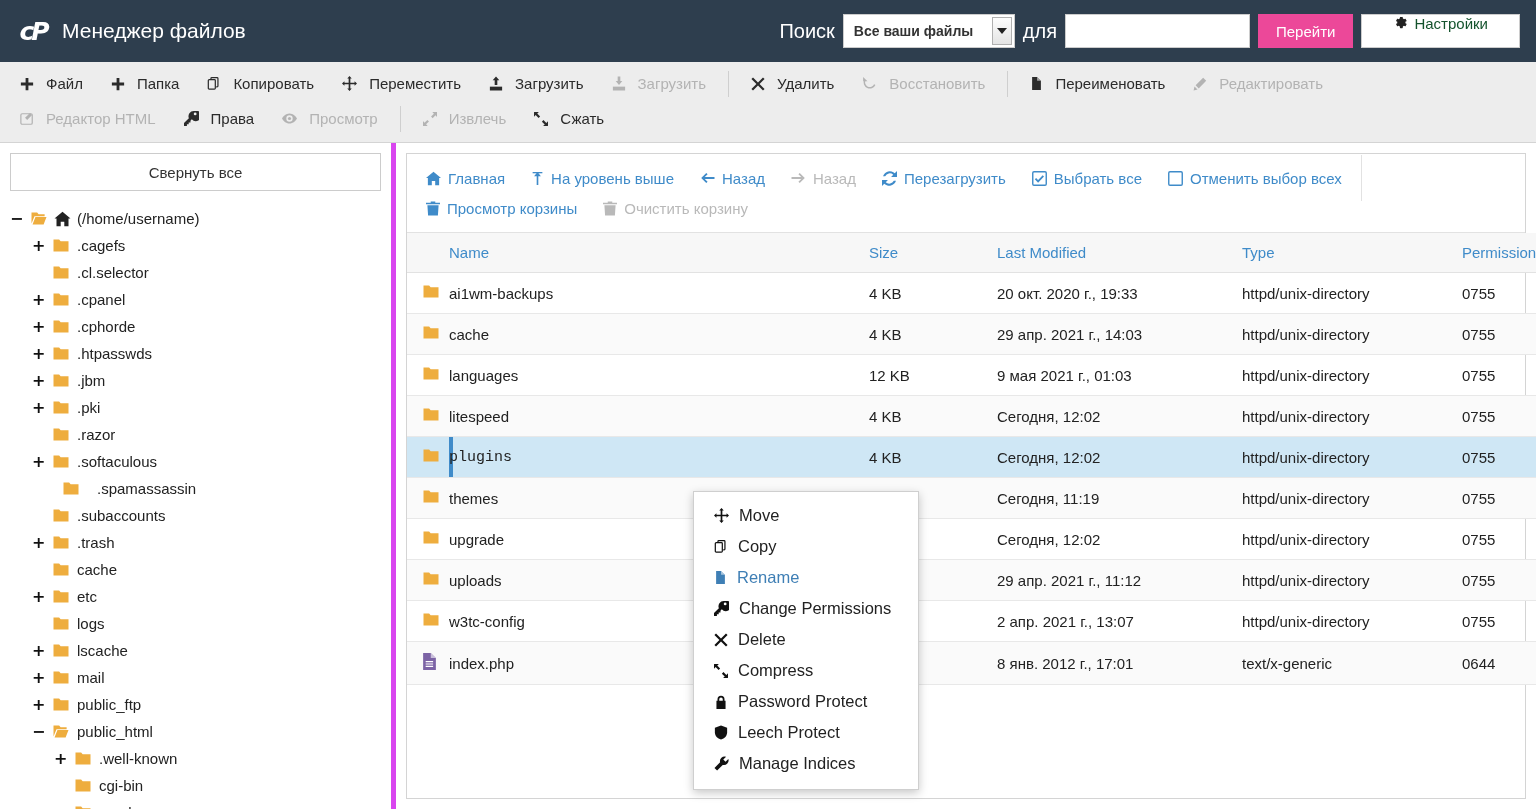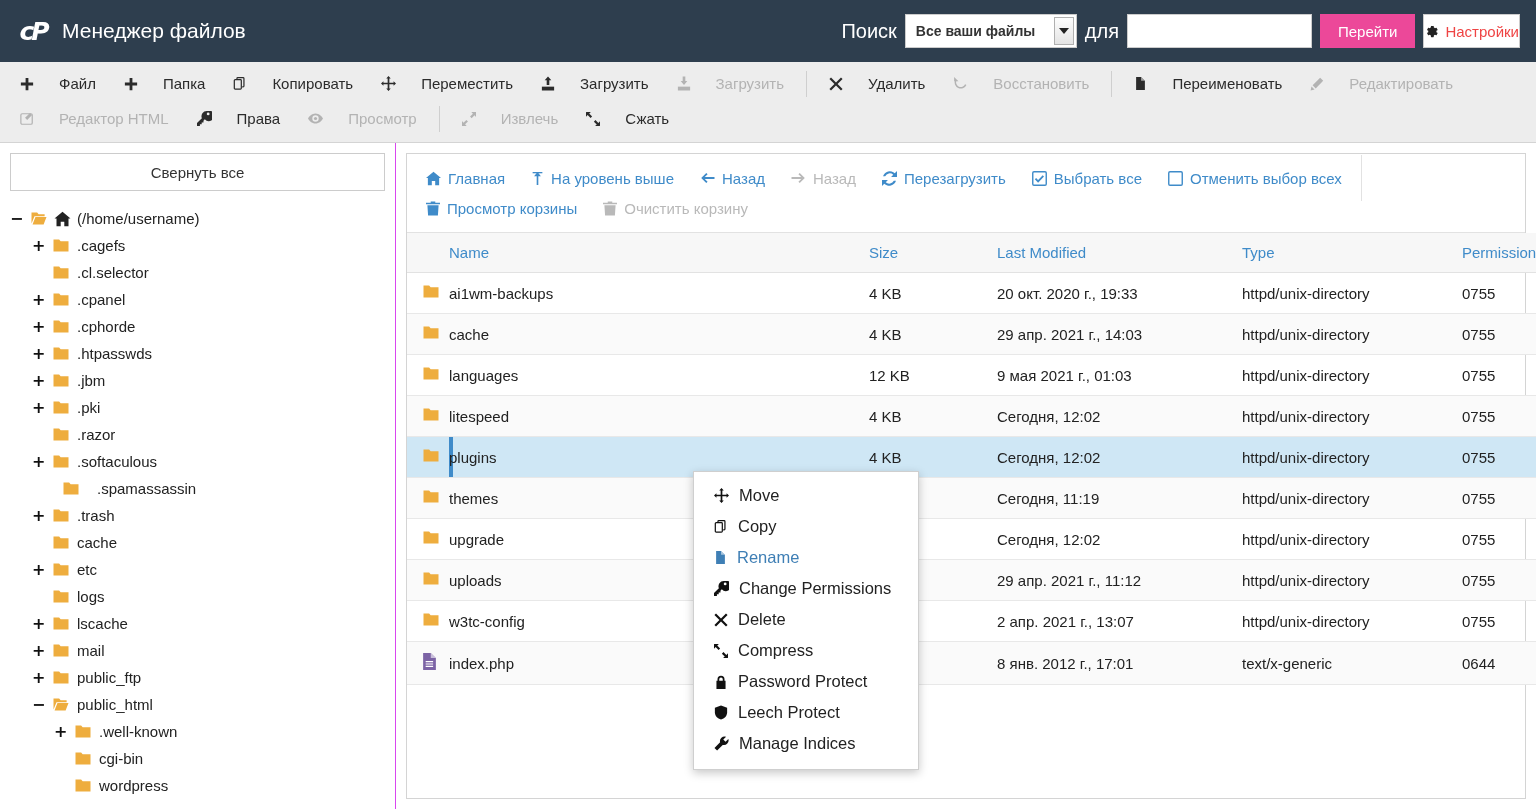--- a/index.html
+++ b/index.html
@@ -59,54 +59,54 @@
     font-size: 14px; padding: 0 8px;
     font-family: "Liberation Sans", sans-serif;
   }
   .btn-go {
     height: 34px; padding: 0 18px;
     background: #ec4899; color: #fff;
     border: none; font-size: 15px; cursor: pointer;
     font-family: "Liberation Sans", sans-serif;
   }
   .btn-settings {
-    height: 34px; padding: 0 0;
-    background: #fff; color: #ef4444;
+    height: 34px; padding: 0 31px;
+    background: #fff; color: #14532d;
     border: 1px solid #ccc; font-size: 15px; cursor: pointer;
-    display: flex; align-items: center; gap: 6px;
+    display: flex; align-items: flex-start; gap: 6px;
     font-family: "Liberation Sans", sans-serif;
   }
 
   
   .toolbar {
     background: #ededed;
     border-bottom: 1px solid #d4d4d4;
     padding: 4px 6px 6px 6px;
   }
   .tb-row { display: flex; align-items: center; height: 35px; }
   .tb-btn {
-    display: flex; align-items: center; gap: 25px;
+    display: flex; align-items: center; gap: 12px;
     padding: 0 14px; height: 30px;
     font-size: 15px; color: #2b2b2b;
     cursor: pointer; white-space: nowrap;
   }
   .tb-btn.disabled { color: #b3b3b3; cursor: default; }
   .tb-sep {
     width: 1px; height: 26px; background: #cfcfcf; margin: 0 8px;
   }
   .ico { display: inline-flex; align-items: center; justify-content: center; }
   .ico svg { display: block; }
 
   
   .body-split { display: flex; height: calc(810px - 62px - 82px); }
 
   
   .sidebar {
     width: 396px; flex: 0 0 396px;
-    border-right: 1px solid #d946ef;
+    border-right: 5px solid #d946ef;
     padding: 10px;
     background: #fff;
     overflow: hidden;
   }
   .collapse-all {
     width: 100%; height: 38px;
     border: 1px solid #ccc; background: #fff;
     font-size: 15px; color: #333; cursor: pointer;
     font-family: "Liberation Sans", sans-serif;
   }
@@ -146,33 +146,33 @@
     border-bottom: 1px solid #e2e2e2;
     cursor: pointer;
   }
   table.files td {
     font-size: 15px; color: #222;
     padding: 11px 0; border-bottom: 1px solid #e8e8e8;
     white-space: nowrap; overflow: hidden;
   }
   tr.alt td { background: #fafafa; }
   tr.sel td { background: #cfe7f5; }
-  tr.sel td.c-name { box-shadow: inset 4px 0 0 0 #3f8bc9; }
+  tr.sel td.c-name { box-shadow: inset 4px 0 0 0 #3f8bc9; font-family: Liberation Mono, monospace; }
   .c-icon { width: 42px; padding-left: 14px !important; }
   .c-name { width: 420px; }
   .c-size { width: 128px; }
   .c-mod  { width: 245px; }
   .c-type { width: 220px; }
   .c-perm { width: 120px; }
   th.c-icon { padding-left: 14px !important; }
 
   
   .ctx-menu {
     position: absolute;
-    left: 297px; top: 328px;
+    left: 297px; top: 348px;
     width: 226px;
     background: #fff;
     border: 1px solid #cfcfcf;
     box-shadow: 0 3px 9px rgba(0,0,0,.22);
     padding: 8px 0 10px 0;
     z-index: 50;
   }
   .ctx-item {
     display: flex; align-items: center; gap: 10px;
     padding: 6px 0 6px 20px;
@@ -457,20 +457,29 @@
           <span>.softaculous</span>
         </div>
         <div class="tree-item" style="padding-left: 22px; gap: 16px;">
           <span class="expander empty">+</span>
           <span class="ico folder-ico">
             <svg width="20" height="15" viewBox="0 0 16 16">
               <path fill="#eead3e" d="M0 1.6h6l1.6 1.8H16v10.9H0z"></path>
             </svg>
           </span>
           <span>.spamassassin</span>
+        </div>
+        <div class="tree-item" style="padding-left: 22px;">
+          <span class="expander empty">+</span>
+          <span class="ico folder-ico">
+            <svg width="20" height="15" viewBox="0 0 16 16">
+              <path fill="#eead3e" d="M0 1.6h6l1.6 1.8H16v10.9H0z"></path>
+            </svg>
+          </span>
+          <span>.subaccounts</span>
         </div>
         <div class="tree-item" style="padding-left: 22px;">
           <span class="expander">+</span>
           <span class="ico folder-ico">
             <svg width="20" height="15" viewBox="0 0 16 16">
               <path fill="#eead3e" d="M0 1.6h6l1.6 1.8H16v10.9H0z"></path>
             </svg>
           </span>
           <span>.trash</span>
         </div>

